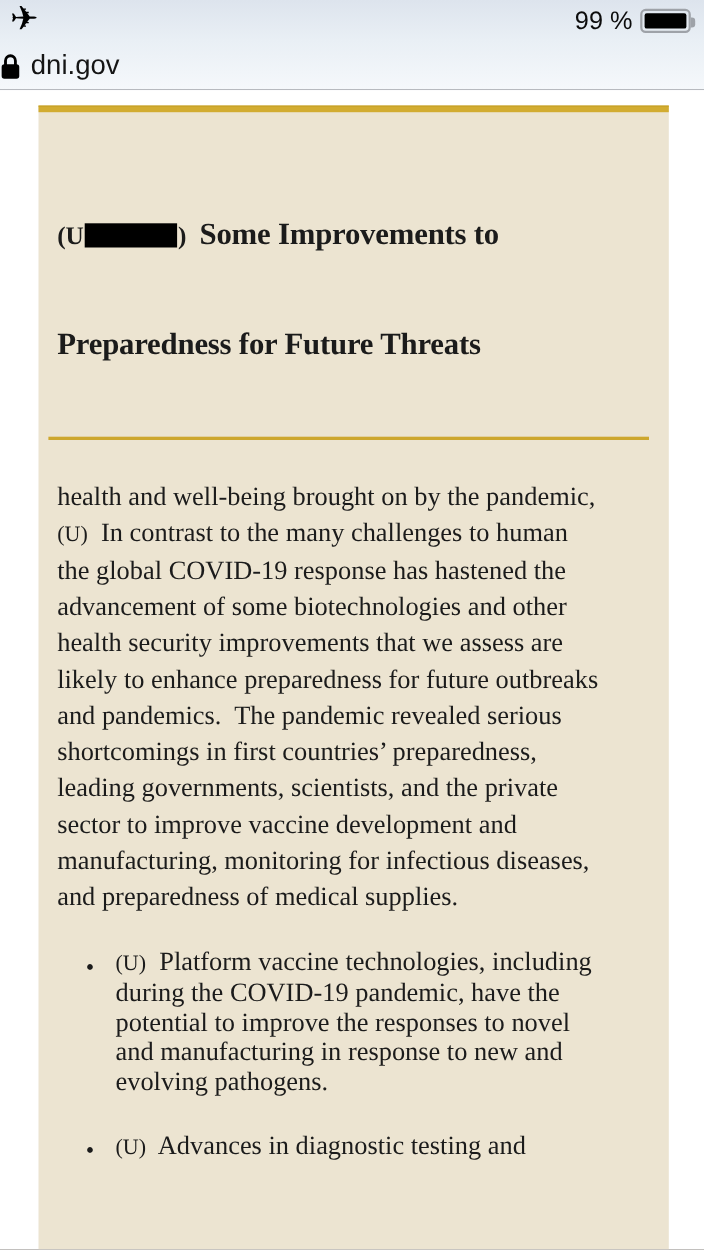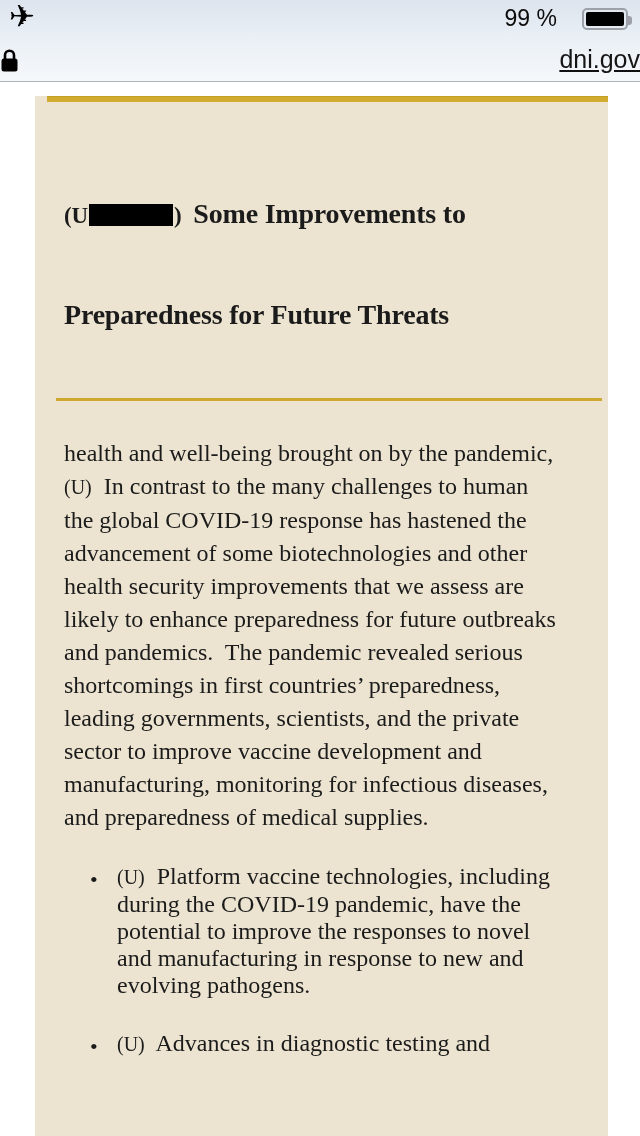--- a/index.html
+++ b/index.html
@@ -20,44 +20,43 @@
   .airplane {
     position:absolute; left:9px; top:-2px;
     font-size:31px; line-height:38px; color:#000;
   }
   .time {
     position:absolute; left:0; right:0; top:5px; text-align:center;
     font-size:23px; font-weight:600; color:#0c0c0c; letter-spacing:0.3px;
   }
   .status-right {
     position:absolute; right:12px; top:5px;
-    display:flex; align-items:center; gap:25px;
+    display:flex; align-items:center; gap:7px;
   }
   .batt-pct { font-size:23px; color:#0c0c0c; }
   .battery { position:relative; width:46px; height:22px;
     border:2px solid #9ea2a8; border-radius:5px; background:transparent; }
   .battery-fill { position:absolute; top:2px; bottom:2px; left:2px; right:2px;
     background:#000; border-radius:2px; }
   .battery-nub { position:absolute; right:-6px; top:6px; width:4px; height:9px;
     background:#9ea2a8; border-radius:0 3px 3px 0; }
 
   .url-row {
     position:relative; height:43px;
-    display:flex; justify-content:space-between; align-items:center; gap:9px;text-decoration:underline;
+    display:flex; justify-content:flex-start; align-items:center; gap:9px;
   }
   .lock-icon { display:block; margin-top:1px; }
   .url-text { font-size:25px; color:#151515; }
 
   
   .page { position:relative; height:1054px; background:#ffffff; }
   .doc {
     position:absolute; left:35px; top:14px; width:573px; bottom:0;
     background:#ece4d1; color:#1b1b1b;
     font-family:"Liberation Serif", serif;
-    padding-left:12px;
   }
   .gold-top { height:6px; background:#d2ac31; border-top:1px solid #c5a026; }
 
   .doc-heading {
     margin:29px 12px 0 17px;
     font-size:28px; font-weight:bold; line-height:33px;
     letter-spacing:-0.2px; white-space:pre;
   }
   .h-cls { font-size:23px; font-weight:600; }
   .redaction { display:inline-block; width:84px; height:22px; background:#000;

